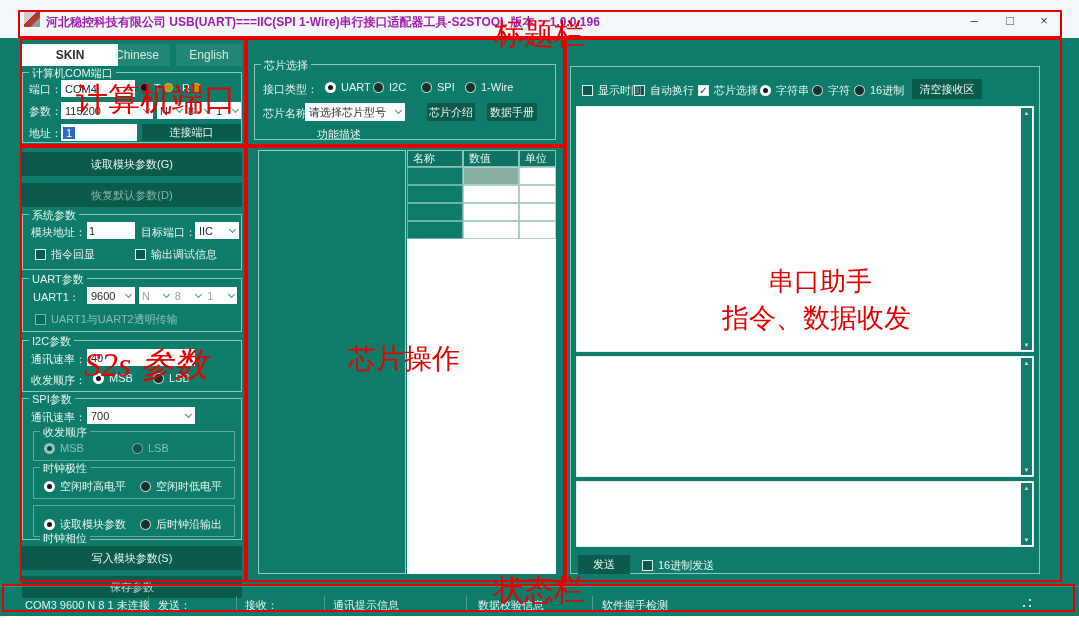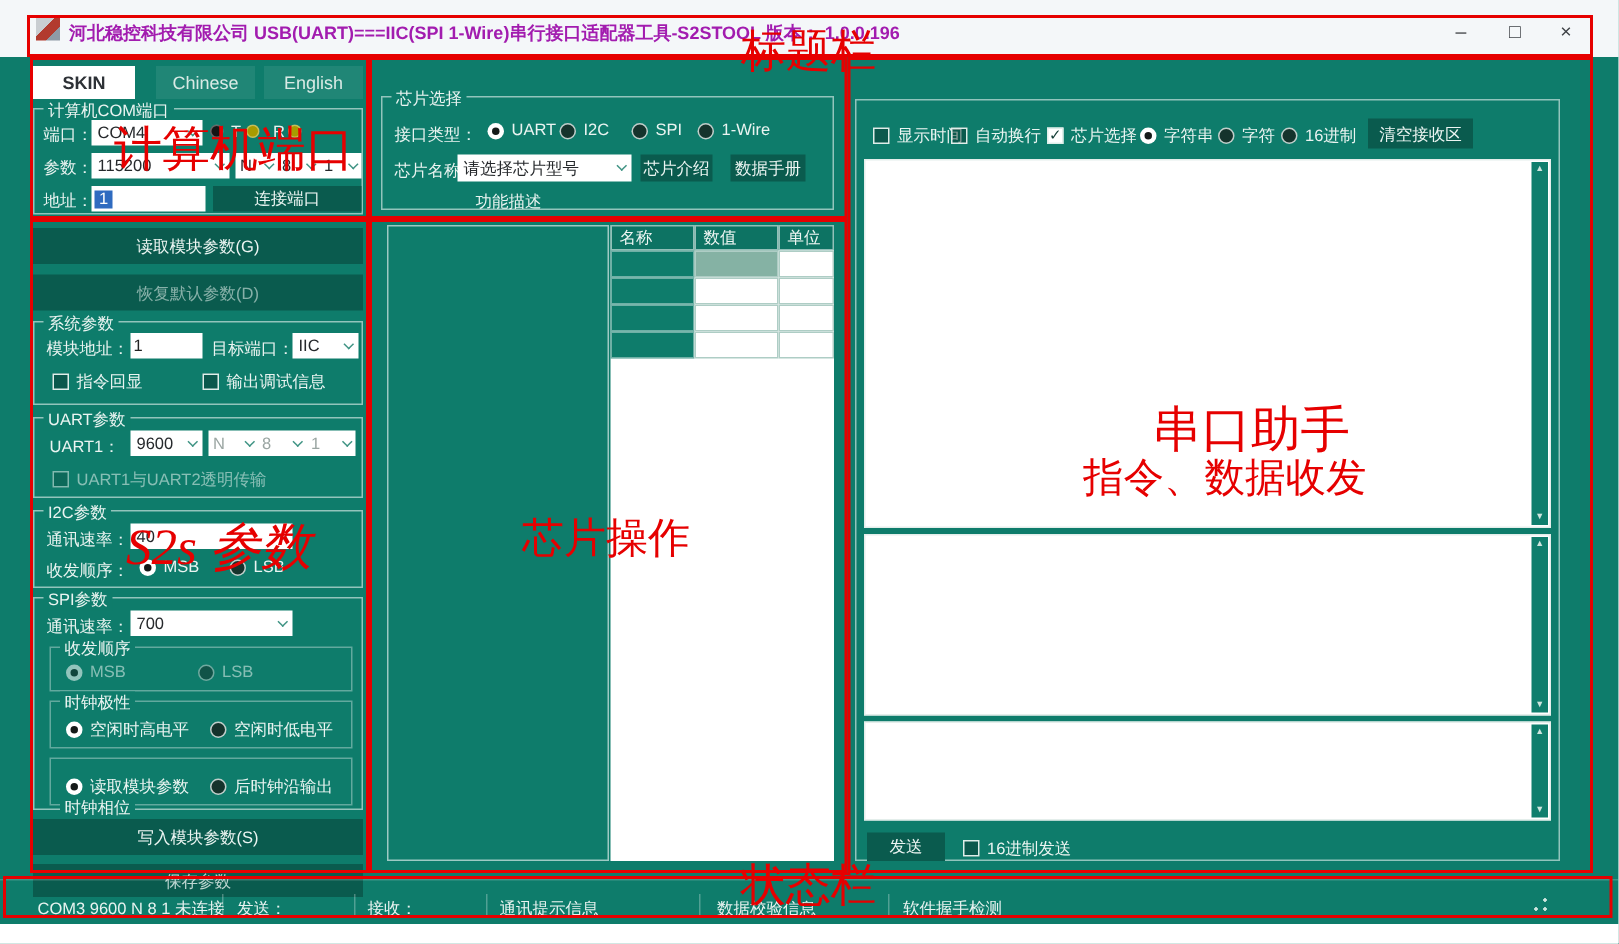--- a/index.html
+++ b/index.html
@@ -61,21 +61,21 @@
   <div class="abs titlebar">
     <div class="abs appicon" style="left:24px;top:12px;"></div>
     <div class="abs title-text" style="left:46px;top:14px;">河北稳控科技有限公司  USB(UART)===IIC(SPI 1-Wire)串行接口适配器工具-S2STOOL 版本： 1.0.0.196</div>
     <div class="abs winbtn" style="left:962px;top:11px;">–</div>
     <div class="abs winbtn" style="left:998px;top:11px;">□</div>
     <div class="abs winbtn" style="left:1032px;top:11px;">×</div>
   </div>
 
   <div class="abs client">
 
-    <div class="abs tab active" style="left:22px;top:6px;width:68px;">SKIN</div>
+    <div class="abs tab active" style="left:22px;top:6px;width:96px;">SKIN</div>
     <div class="abs tab idle" style="left:104px;top:6px;width:66px;">Chinese</div>
     <div class="abs tab idle" style="left:176px;top:6px;width:66px;">English</div>
 
     <div class="abs fs" style="left:22px;top:34px;width:220px;height:71px;">
       <span class="abs legend">计算机COM端口</span>
       <span class="abs lbl" style="left:6px;top:9px;">端口：</span>
       <div class="abs dd" style="left:38px;top:7px;width:74px;">
         <span>COM4</span>
           <span class="chev"></span>
       </div>
@@ -235,21 +235,21 @@
       </span>
       <span class="abs ck" style="left:166px;top:16px;">
         <span class="rad off"></span>
           <span class="lbl">SPI</span>
       </span>
       <span class="abs ck" style="left:210px;top:16px;">
         <span class="rad off"></span>
           <span class="lbl">1-Wire</span>
       </span>
       <span class="abs lbl" style="left:8px;top:41px;">芯片名称：</span>
-      <div class="abs dd" style="left:50px;top:38px;width:116px;height:18px;">
+      <div class="abs dd" style="left:50px;top:38px;width:100px;height:18px;">
         <span>请选择芯片型号</span>
           <span class="chev"></span>
       </div>
       <div class="abs btn" style="left:172px;top:38px;width:48px;height:18px;">芯片介绍</div>
       <div class="abs btn" style="left:232px;top:38px;width:50px;height:18px;">数据手册</div>
       <span class="abs lbl" style="left:62px;top:62px;">功能描述</span>
     </div>
 
     <div class="abs" style="left:258px;top:112px;width:148px;height:424px;border:1px solid rgba(255,255,255,.6);background:#0e7c6b;"></div>
 
@@ -358,16 +358,16 @@
   <div class="abs red-box" style="left:20px;top:146px;width:226px;height:436px;"></div>
   <div class="abs red-box" style="left:246px;top:38px;width:319px;height:108px;"></div>
   <div class="abs red-box" style="left:246px;top:146px;width:319px;height:436px;"></div>
   <div class="abs red-box" style="left:565px;top:38px;width:497px;height:544px;"></div>
   <div class="abs red-box" style="left:2px;top:584px;width:1073px;height:28px;"></div>
 
   <span class="abs red-lbl" style="left:494px;top:14px;font-size:30px;">标题栏</span>
   <span class="abs red-lbl" style="left:76px;top:78px;font-size:32px;">计算机端口</span>
   <span class="abs red-lbl" style="left:84px;top:342px;font-size:34px;font-style:italic;">S2s 参数</span>
   <span class="abs red-lbl" style="left:348px;top:340px;font-size:28px;">芯片操作</span>
-  <span class="abs red-lbl" style="left:768px;top:264px;font-size:33px;">串口助手</span>
+  <span class="abs red-lbl" style="left:768px;top:264px;font-size:26px;">串口助手</span>
   <span class="abs red-lbl" style="left:722px;top:300px;font-size:27px;">指令、数据收发</span>
   <span class="abs red-lbl" style="left:494px;top:570px;font-size:30px;">状态栏</span>
 </div>
 
 </body></html>

